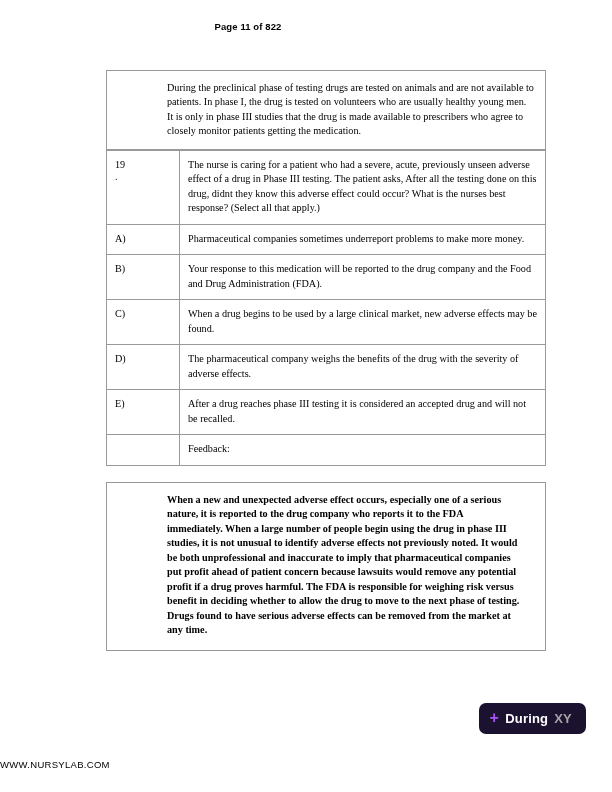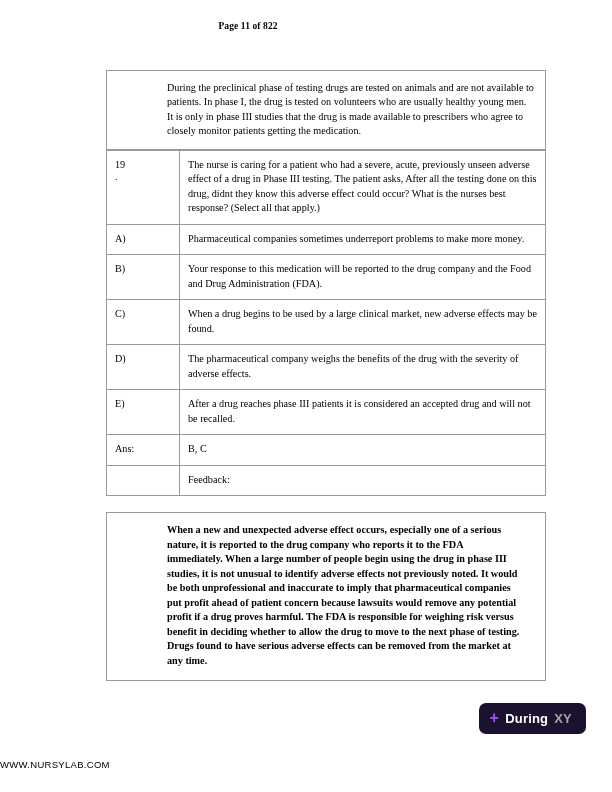--- a/index.html
+++ b/index.html
@@ -21,21 +21,21 @@
     height: 792px;
     box-sizing: border-box;
   }
   .page-header {
     position: absolute;
     top: 21px;
     left: 0;
     width: 496px;
     text-align: center;
     font-size: 9.5px;
-    font-family: Liberation Serif, serif;
+    font-family: Liberation Sans, sans-serif;
     font-weight: bold;
     letter-spacing: 0.1px;
   }
   .content {
     position: absolute;
     top: 70px;
     left: 78px;
     width: 440px;
     padding-left: 28px;
   }
@@ -163,27 +163,23 @@
       <tr>
         <td class="letcol">C)</td>
         <td class="textcol">When a drug begins to be used by a large clinical market, new adverse effects may be found.</td>
       </tr>
       <tr>
         <td class="letcol">D)</td>
         <td class="textcol">The pharmaceutical company weighs the benefits of the drug with the severity of adverse effects.</td>
       </tr>
       <tr>
         <td class="letcol">E)</td>
-        <td class="textcol">After a drug reaches phase III patients it is considered an accepted drug and will not be recalled.</td>
-      </tr>
-
-      <tr>
-        <td class="letcol">Ans:</td>
-        <td class="textcol">B, C</td>
-      </tr>
+        <td class="textcol">After a drug reaches phase III testing it is considered an accepted drug and will not be recalled.</td>
+      </tr>
+
 
       <tr>
         <td class="letcol"></td>
         <td class="textcol">Feedback:</td>
       </tr>
 
       <tr class="spacer-row">
         <td colspan="2"></td>
       </tr>
 

